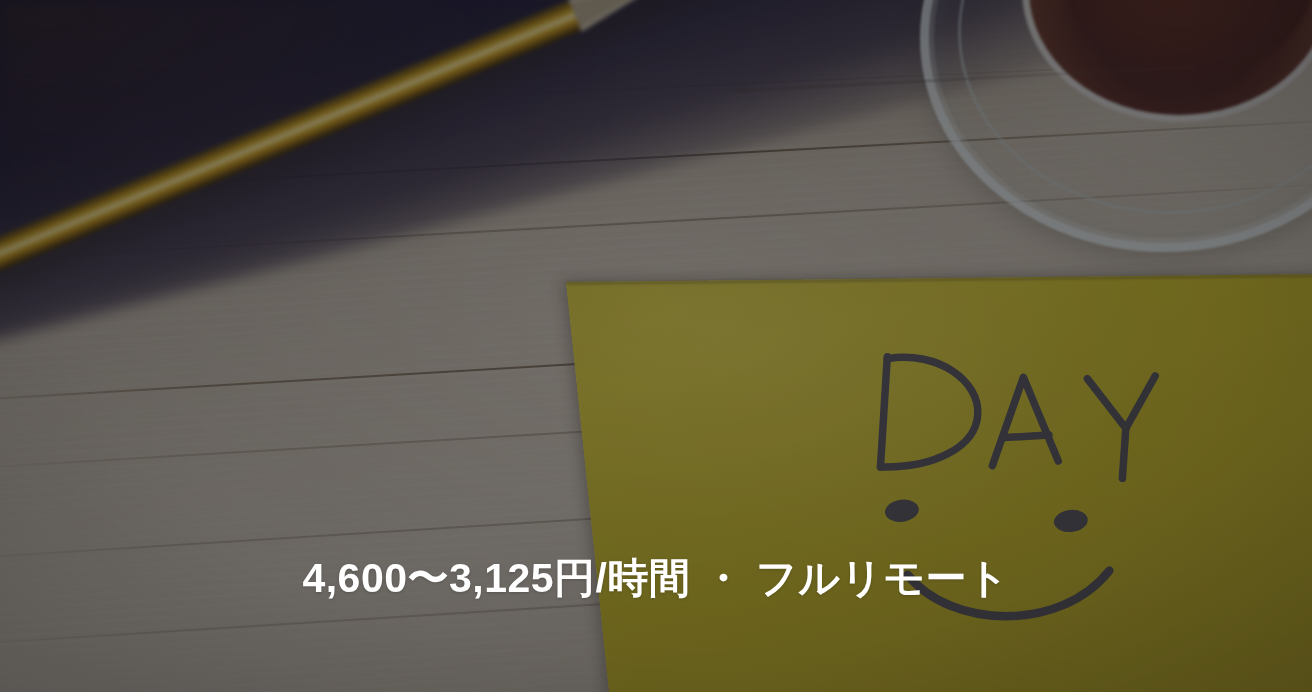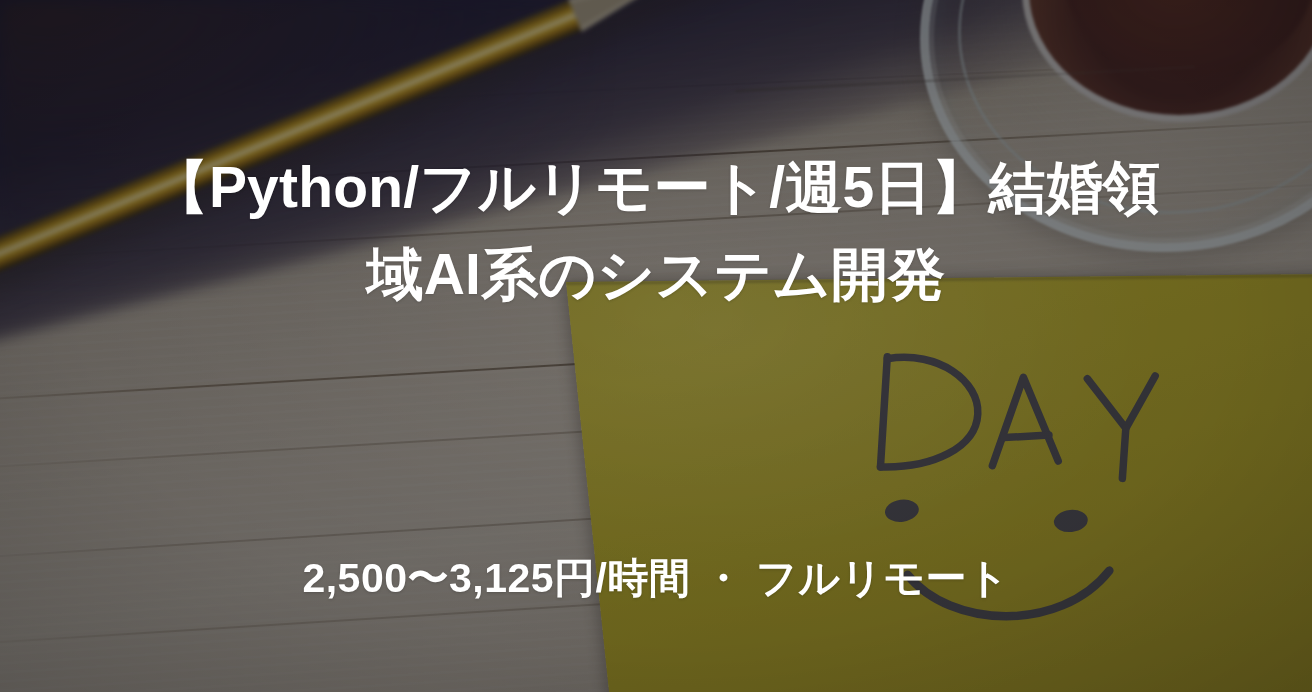--- a/index.html
+++ b/index.html
@@ -315,17 +315,16 @@
           <ellipse cx="482" cy="244" rx="17" ry="11" fill="#4a4a5e" opacity="0.92" transform="rotate(-5 482 244)"></ellipse>
         </svg>
       </div>
     </div>
   </div>
 
   <div class="overlay"></div>
   <div class="overlay-vig"></div>
 
   <div class="content">
-    <h1 class="hero-title">【Python/フルリモート/週5日】結婚領域AI系のシステム開発</h1>
-    <div class="hero-subtitle">2,500〜3,125円/時間 ・ フルリモート</div>
+    <div class="hero-subtitle">4,600〜3,125円/時間 ・ フルリモート</div>
   </div>
 
 </div>
 
 </body></html>

